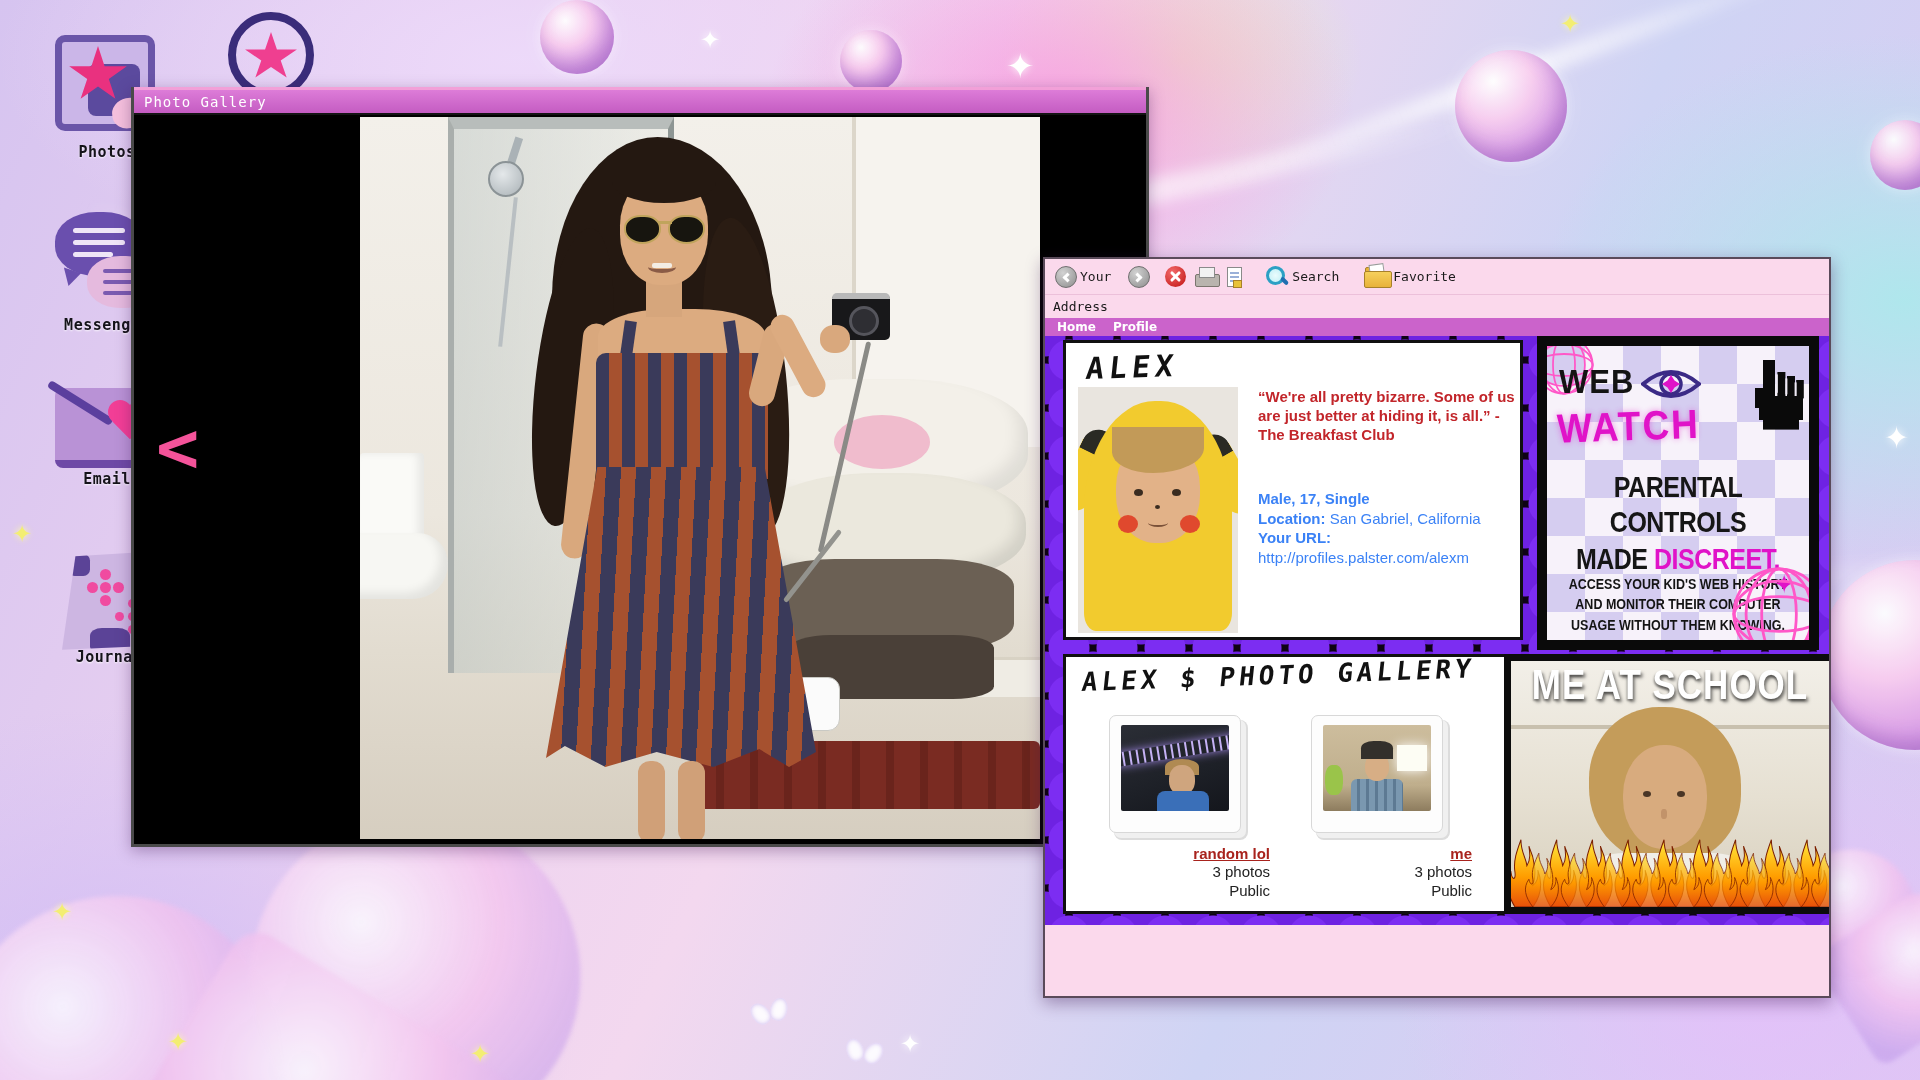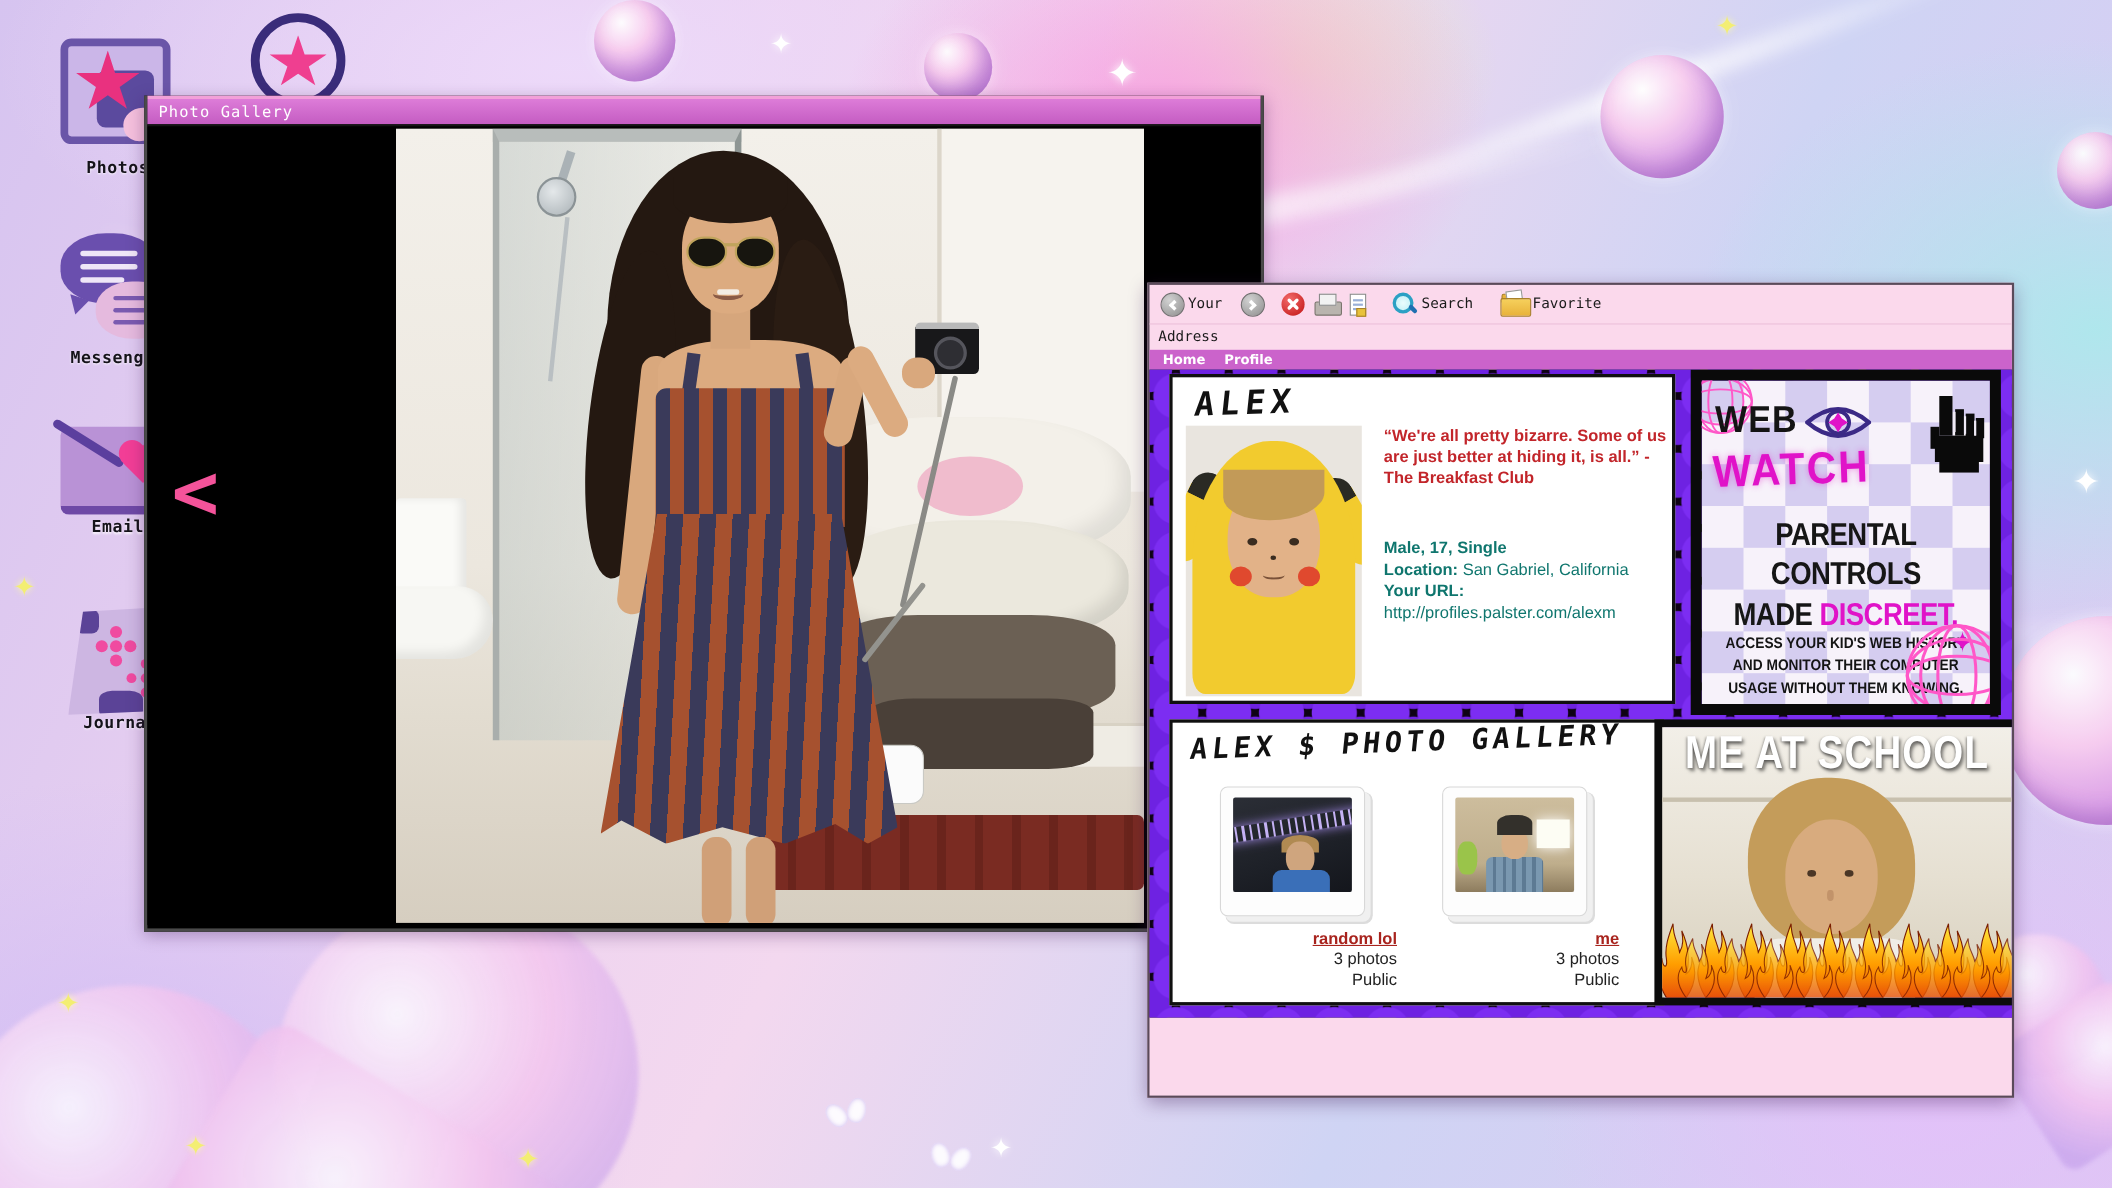--- a/index.html
+++ b/index.html
@@ -192,21 +192,21 @@
   .pika .ear2 { right:-6px; top:44px; transform:rotate(-30deg); border-top:26px solid #2a2a24; }
   .pika .face { position:absolute; left:38px; top:52px; width:84px; height:104px; background:#e2b288; border-radius:46%; }
   .pika .hairf { position:absolute; left:34px; top:40px; width:92px; height:46px; background:#c29a58; border-radius:0 0 55% 45%; }
   .pika .eye1,.pika .eye2 { position:absolute; top:102px; width:9px; height:7px; background:#3a2c20; border-radius:50%; }
   .pika .eye1 { left:56px; } .pika .eye2 { left:94px; }
   .pika .cheek1,.pika .cheek2 { position:absolute; top:128px; width:20px; height:18px; background:#e0492e; border-radius:50%; }
   .pika .cheek1 { left:40px; } .pika .cheek2 { left:102px; }
   .pika .nose { position:absolute; left:77px; top:118px; width:5px; height:4px; background:#3a2c20; border-radius:50%; }
   .pika .mouth { position:absolute; left:70px; top:132px; width:20px; height:8px; border-bottom:2px solid #7a5138; border-radius:50%; }
   .quote { position:absolute; left:192px; top:44px; width:258px; font:bold 15px "Liberation Sans",sans-serif; color:#c2252a; line-height:1.28; }
-  .stats { position:absolute; left:192px; top:146px; width:260px; font:15px "Liberation Sans",sans-serif; color:#0f766e; line-height:1.3; }
+  .stats { position:absolute; left:192px; top:146px; width:260px; font:15px "Liberation Sans",sans-serif; color:#3b82f6; line-height:1.3; }
   .stats b { font-weight:bold; }
 
   
   .c-ad { left:492px; top:0; width:282px; height:314px; border:10px solid #0a0a0a;
     background:repeating-conic-gradient(#f7f2fa 0% 25%, #d5cdf0 0% 50%) 0 0/76px 76px; overflow:hidden; }
   .ad-web { position:absolute; left:12px; top:18px; font:900 31px "Liberation Sans",sans-serif; color:#141414; letter-spacing:1px; transform:scaleY(1.1); }
   .ad-eye { position:absolute; left:94px; top:20px; width:60px; height:36px; }
   .ad-watch { position:absolute; left:10px; top:60px; font:900 37px "Liberation Sans",sans-serif; color:#e013c8; letter-spacing:2px; transform:rotate(-2deg) scaleY(1.1); text-shadow:0 0 6px rgba(224,19,200,.45); }
   .ad-hand { position:absolute; right:2px; top:6px; width:64px; height:88px; }
   .ad-headline { position:absolute; left:0; top:130px; width:100%; text-align:center; font:900 25px "Liberation Sans",sans-serif; color:#161616; transform:scaleY(1.15); letter-spacing:-.5px; line-height:1.25; }

